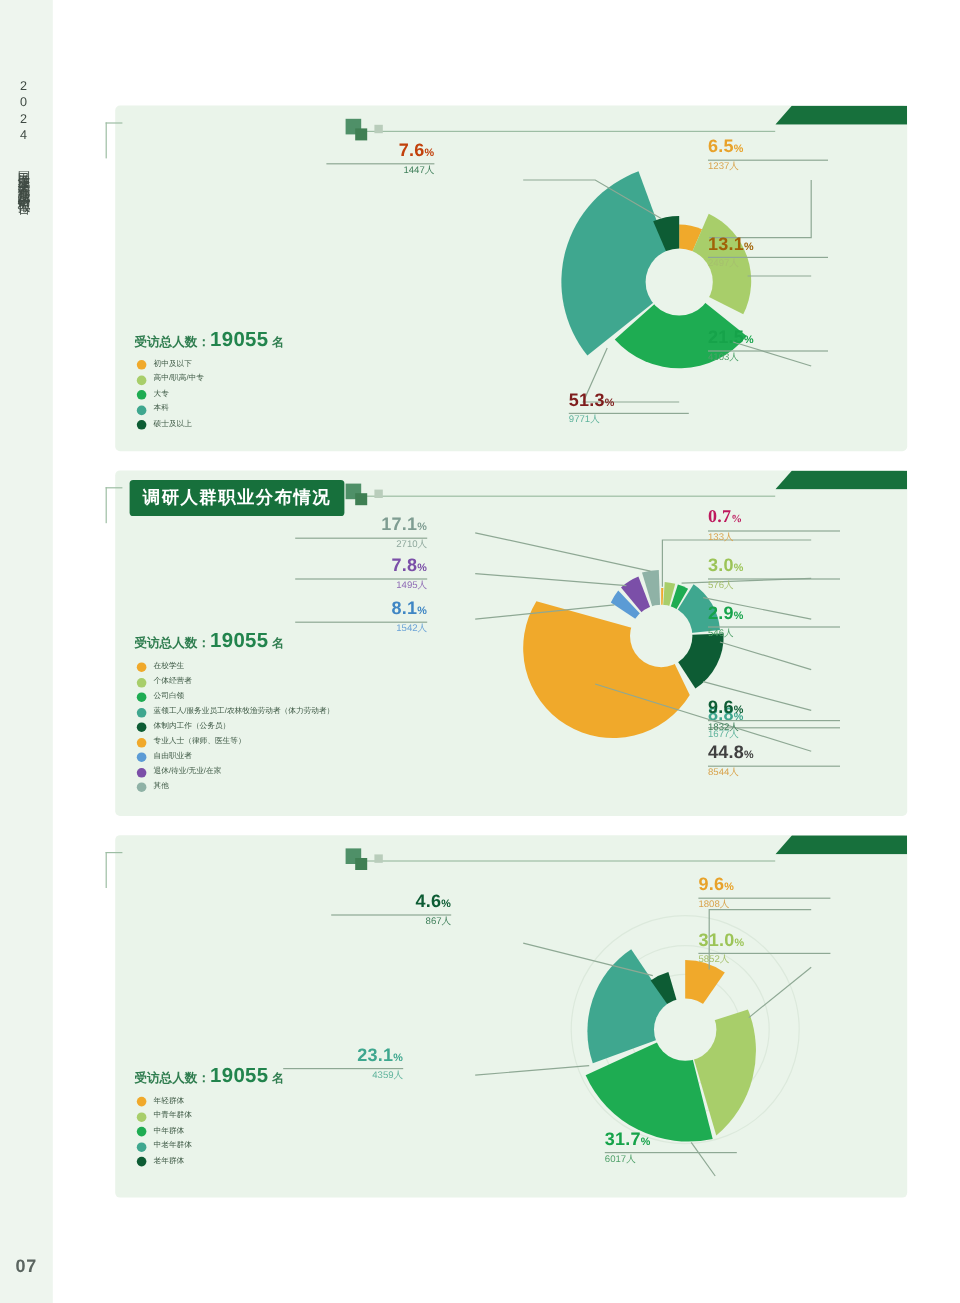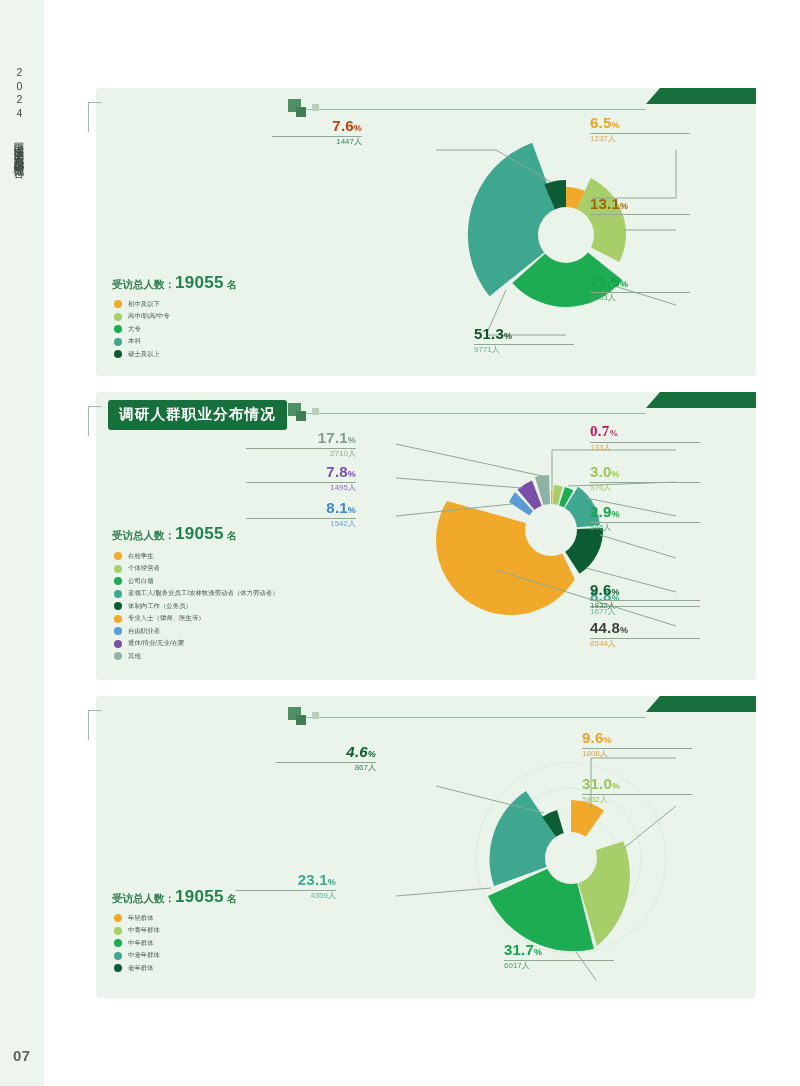--- a/index.html
+++ b/index.html
@@ -174,21 +174,21 @@
       <div class="pct" style="color:#a16207;"><span>13.1</span><span class="sym">%</span></div>
       <div class="rule"></div>
       <div class="cnt" style="color:#a6c06e;"><span>2497人</span></div>
     </div>
     <div class="callout r" style="left:494px; top:186px; width:100px;">
       <div class="pct" style="color:#16a34a;"><span>21.5</span><span class="sym">%</span></div>
       <div class="rule"></div>
       <div class="cnt" style="color:#4fa069;"><span>4103人</span></div>
     </div>
     <div class="callout r" style="left:378px; top:238px; width:100px;">
-      <div class="pct" style="color:#14532d;"><span>51.3</span><span class="sym">%</span></div>
+      <div class="pct" style="color:#7f1d1d;"><span>51.3</span><span class="sym">%</span></div>
       <div class="rule"></div>
       <div class="cnt" style="color:#5fb39c;"><span>9771人</span></div>
     </div>
   </div>
 
   <div class="card" id="card2" style="top:392px; height:288px;">
     <div class="card-deco-tr"></div>
     <div class="card-bracket"></div>
     <div class="card-line"></div>
     <div class="card-title">调研人群职业分布情况</div>
@@ -361,21 +361,21 @@
       <path d="M 195 130 L 166.2 89.1 A 50 50 0 0 1 181.0 82.0 Z" fill="#0d5c34"></path>
       <circle cx="195" cy="130" r="26" fill="#eaf4ea"></circle>
       <path d="M 215 80 L 215 30 L 300 30" stroke="#8ea894" stroke-width="1" fill="none"></path>
       <path d="M 248 120 L 300 78" stroke="#8ea894" stroke-width="1" fill="none"></path>
       <path d="M 200 224 L 220 252" stroke="#8ea894" stroke-width="1" fill="none"></path>
       <path d="M 115 160 L 20 168" stroke="#8ea894" stroke-width="1" fill="none"></path>
       <path d="M 168 85 L 60 58" stroke="#8ea894" stroke-width="1" fill="none"></path>
     </svg>
 
     <div class="callout l" style="left:180px; top:48px; width:100px;">
-      <div class="pct" style="color:#0d5c34;font-style:italic;"><span>4.6</span><span class="sym">%</span></div>
+      <div class="pct" style="color:#0d5c34;"><span>4.6</span><span class="sym">%</span></div>
       <div class="rule"></div>
       <div class="cnt" style="color:#3f7f5a;"><span>867人</span></div>
     </div>
     <div class="callout r" style="left:486px; top:34px; width:110px;">
       <div class="pct" style="color:#e8a22a;"><span>9.6</span><span class="sym">%</span></div>
       <div class="rule"></div>
       <div class="cnt" style="color:#d9a44e;"><span>1808人</span></div>
     </div>
     <div class="callout r" style="left:486px; top:80px; width:110px;">
       <div class="pct" style="color:#9cc457;"><span>31.0</span><span class="sym">%</span></div>

